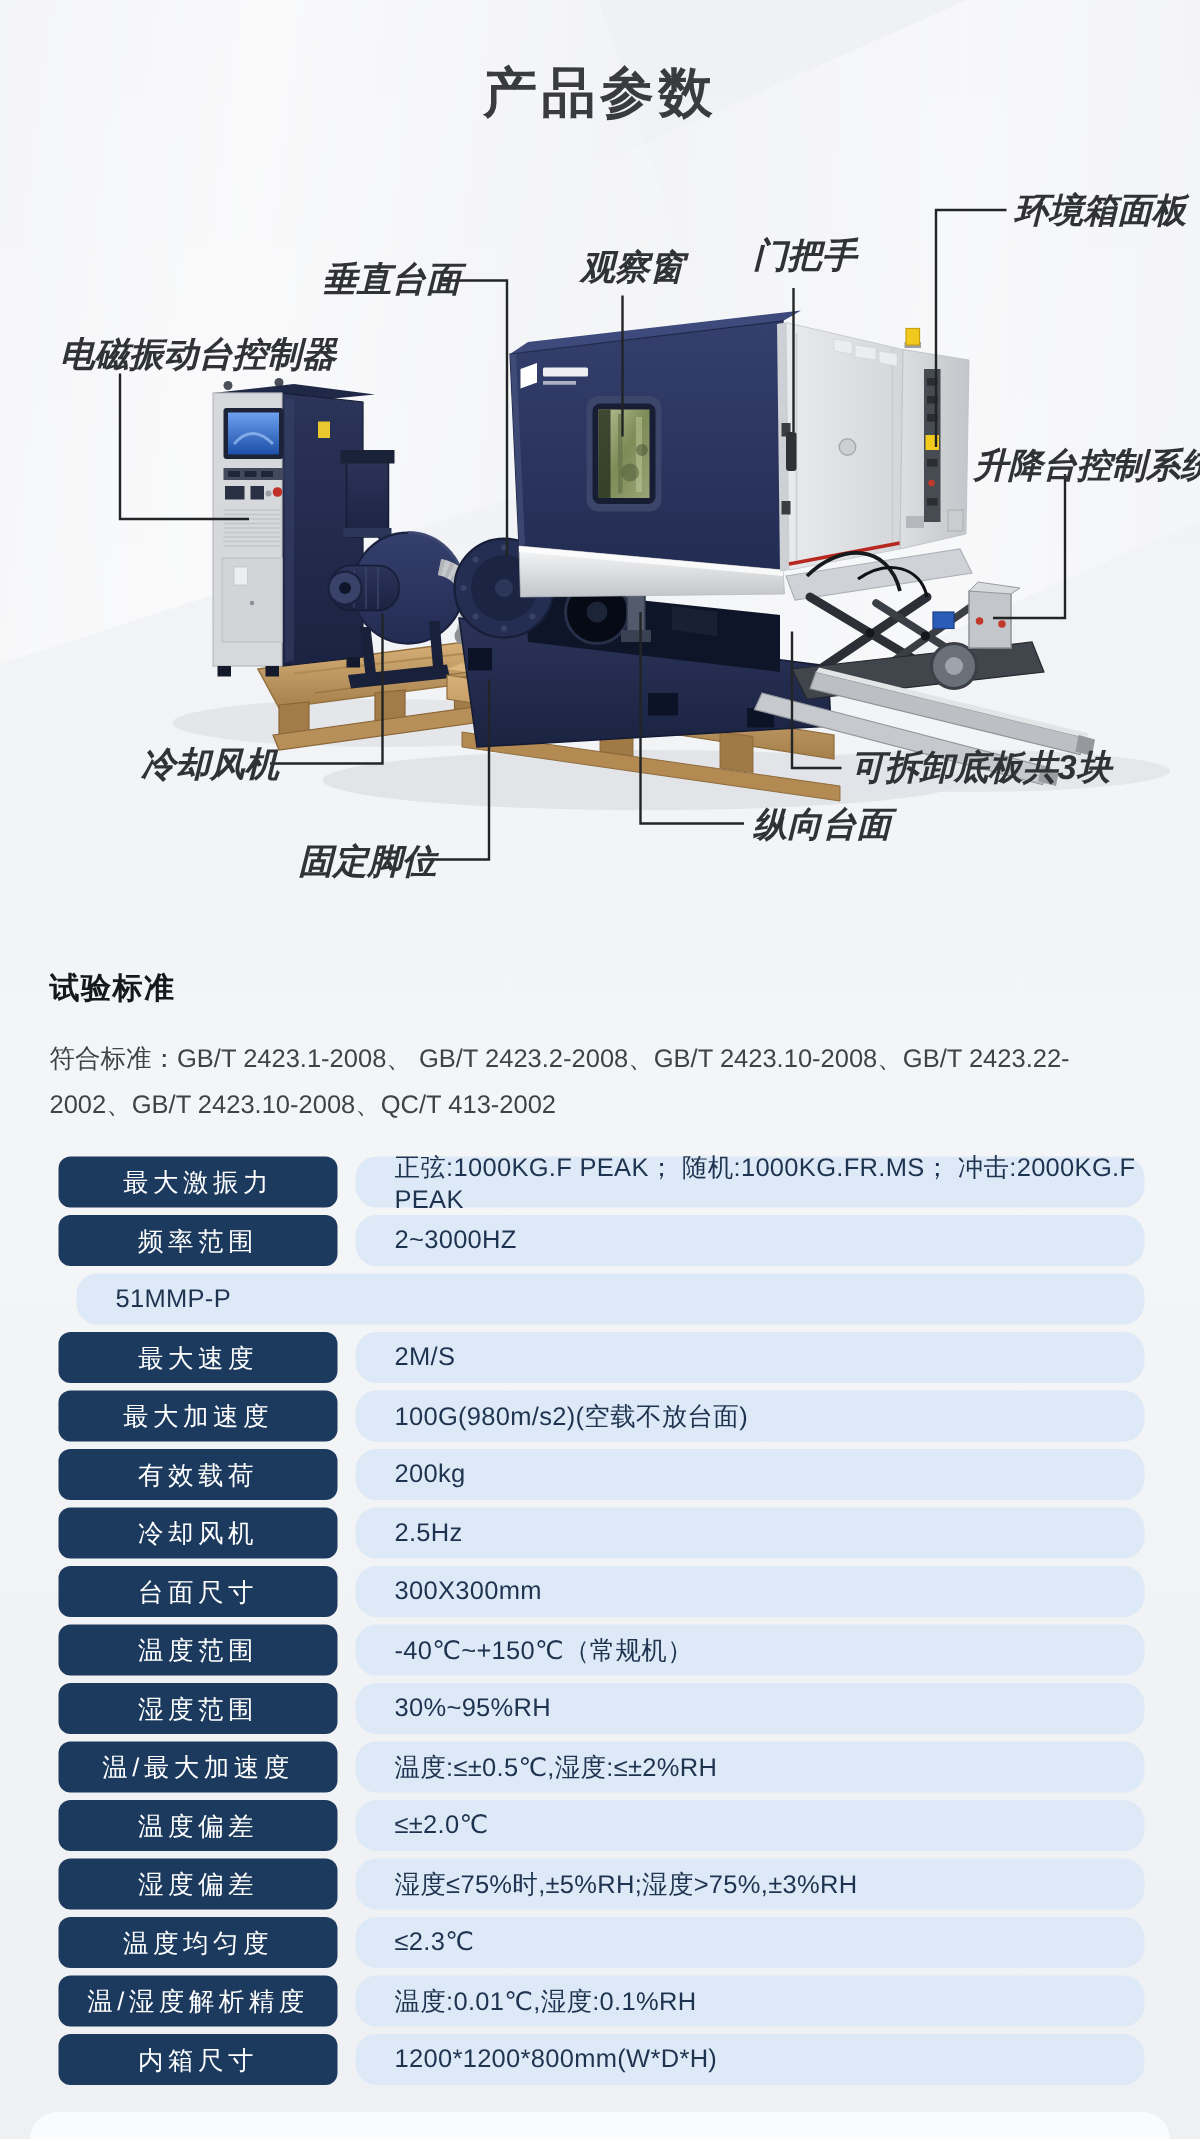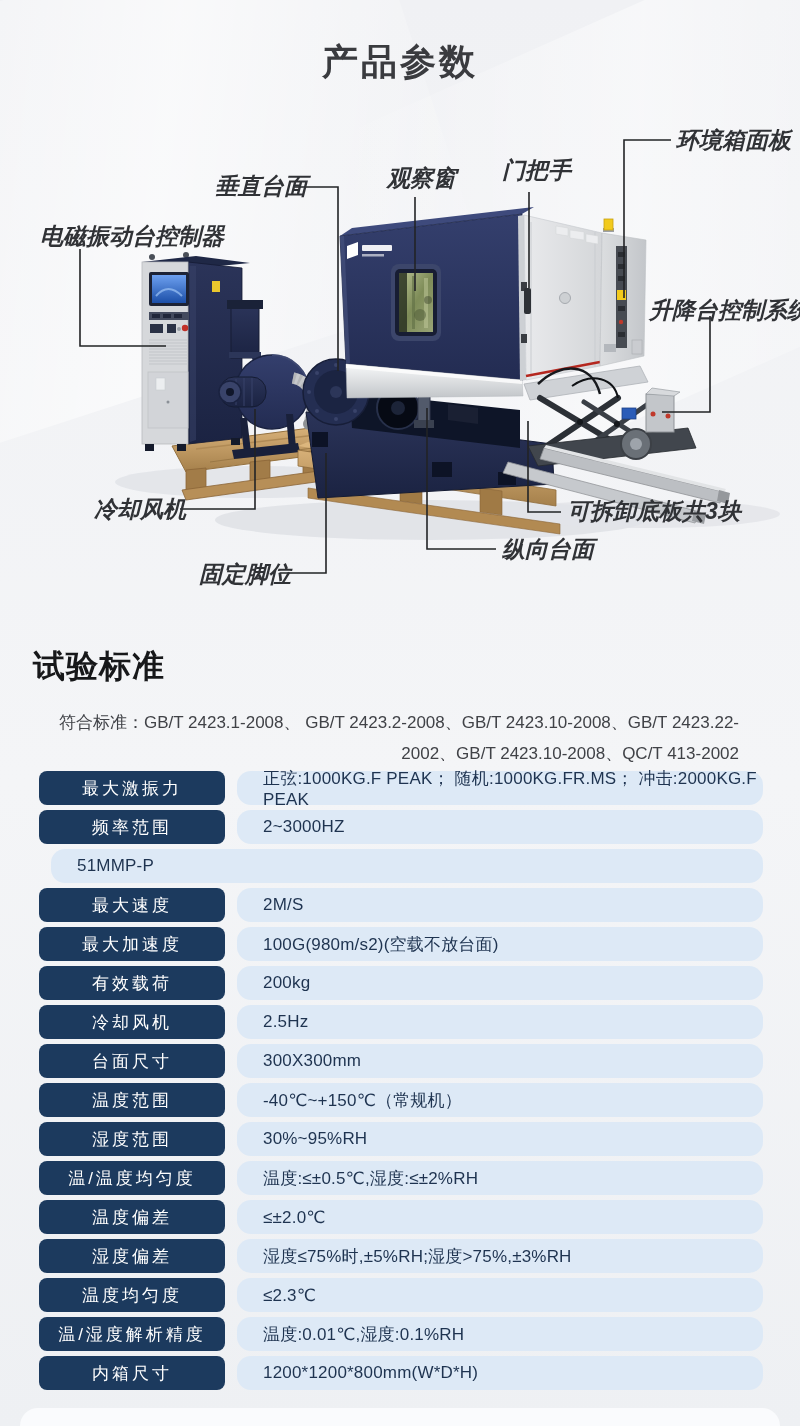--- a/index.html
+++ b/index.html
@@ -18,22 +18,22 @@
   .page-title{
     position:absolute;left:0;top:38px;width:800px;
     text-align:center;font-size:36px;font-weight:700;color:#3a3b3f;letter-spacing:3px;margin:0;
   }
   .diagram{position:absolute;left:0;top:0;width:800px;height:660px;}
   .diagram svg{position:absolute;left:0;top:0;}
   .callout{
     position:absolute;font-size:23px;font-weight:700;color:#303236;white-space:nowrap;line-height:19px;font-style:italic;
   }
   .standards{position:absolute;left:33px;top:645px;width:734px;}
-  .standards h2{margin:0;font-size:32px;font-weight:700;color:#17181a;letter-spacing:1px;}
-  .standards p{margin:18px 0 0 0;font-size:17px;color:#404247;line-height:31px;width:706px;text-align:right;}
+  .standards h2{margin:0;font-size:20px;font-weight:700;color:#17181a;letter-spacing:1px;}
+  .standards p{margin:18px 0 0 0;font-size:17px;color:#404247;line-height:31px;width:706px;}
   .spec-table{position:absolute;left:39px;top:771px;width:724px;}
   .spec-row{display:flex;height:34px;margin-bottom:5px;}
   .spec-label{
     width:186px;flex:0 0 186px;background:#1c3a5e;border-radius:8px;
     color:#ffffff;font-size:17px;font-weight:400;letter-spacing:3px;
     display:flex;align-items:center;justify-content:center;
   }
   .spec-value{
     flex:1;margin-left:12px;background:#dde9f6;border-radius:14px;
     color:#1e3350;font-size:17px;display:flex;align-items:center;
@@ -345,21 +345,21 @@
     </div>
     <div class="spec-row">
       <div class="spec-label">温度范围</div>
       <div class="spec-value">-40℃~+150℃（常规机）</div>
     </div>
     <div class="spec-row">
       <div class="spec-label">湿度范围</div>
       <div class="spec-value">30%~95%RH</div>
     </div>
     <div class="spec-row">
-      <div class="spec-label">温/温度均匀度</div>
+      <div class="spec-label">温/最大加速度</div>
       <div class="spec-value">温度:≤±0.5℃,湿度:≤±2%RH</div>
     </div>
     <div class="spec-row">
       <div class="spec-label">温度偏差</div>
       <div class="spec-value">≤±2.0℃</div>
     </div>
     <div class="spec-row">
       <div class="spec-label">湿度偏差</div>
       <div class="spec-value">湿度≤75%时,±5%RH;湿度&gt;75%,±3%RH</div>
     </div>

